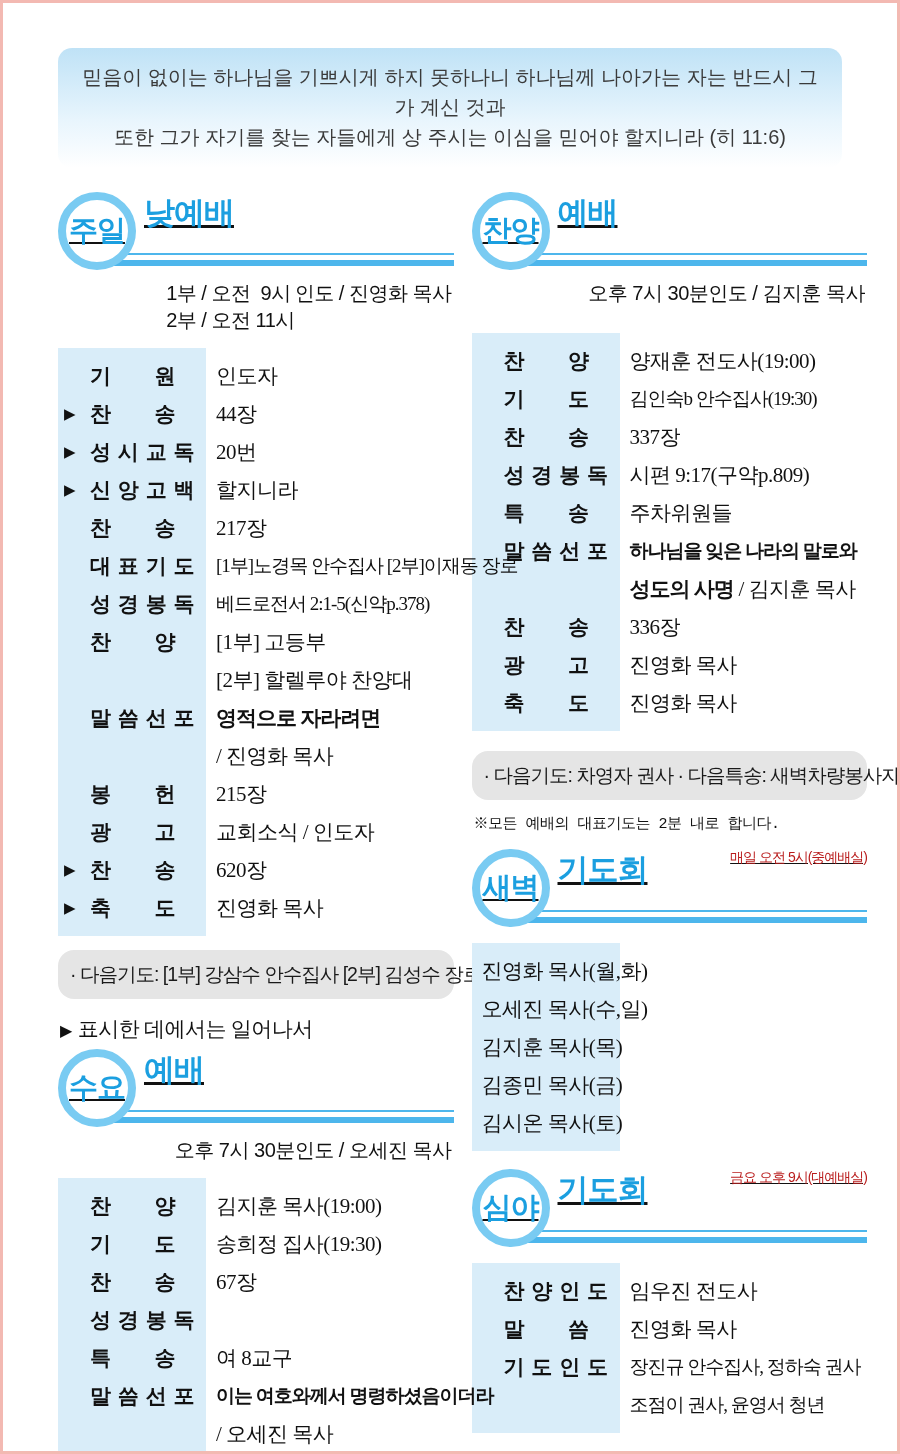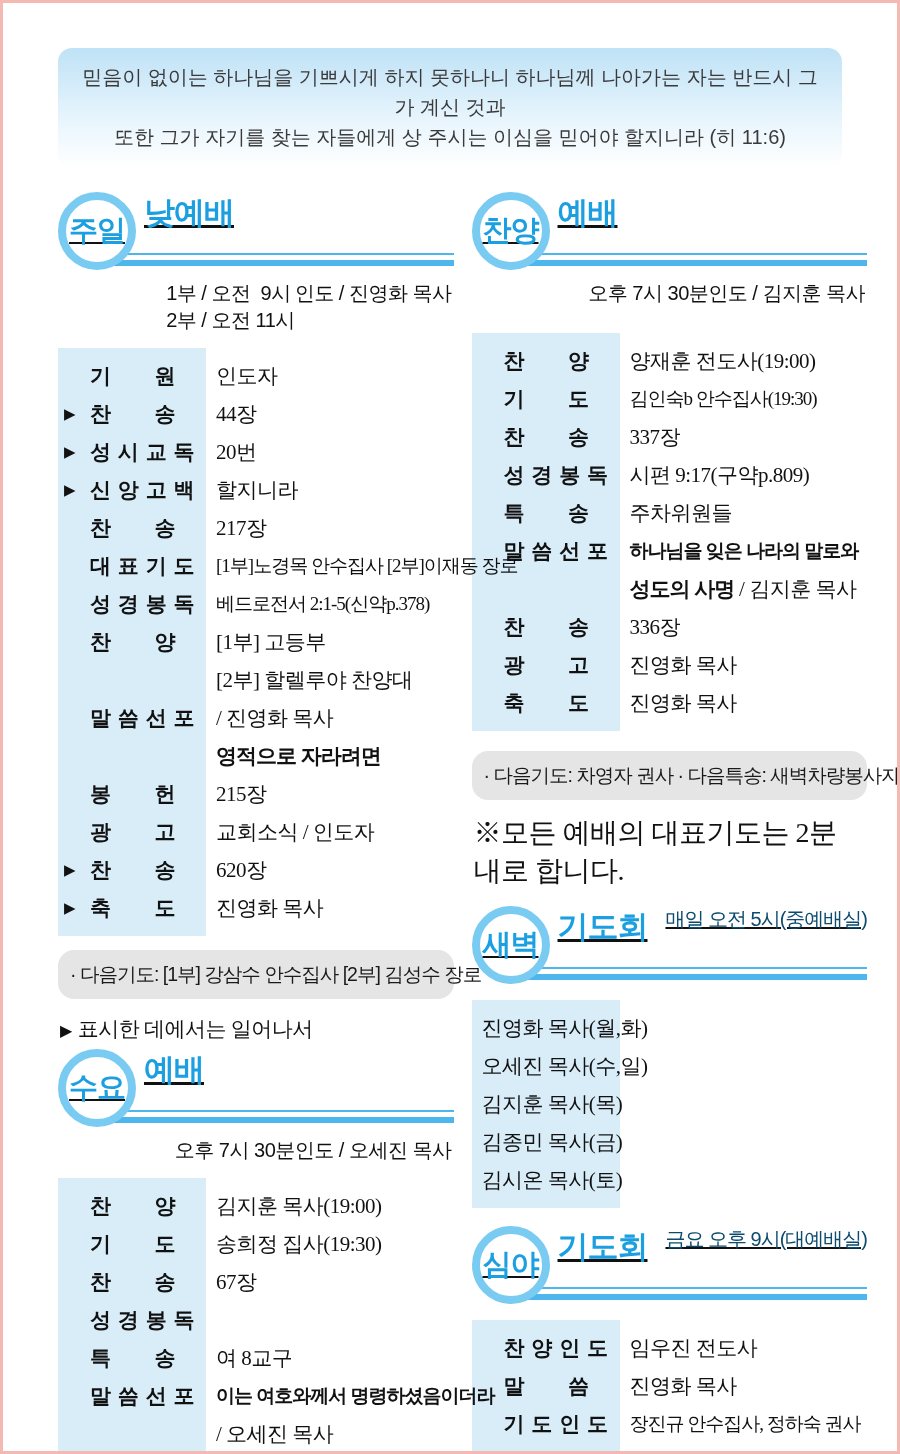--- a/index.html
+++ b/index.html
@@ -19,46 +19,46 @@
   .col { flex:1; min-width:0; }
   
   .sec { margin-top:10px; }
   .sec-head { position:relative; display:flex; align-items:flex-start; height:80px; margin-bottom:2px;text-decoration:underline; }
   .badge {
     width:62px; height:62px; border-radius:50%; border:8px solid #79cbf2; background:#fff;
     display:flex; align-items:center; justify-content:center; flex:none;
     color:#1b9fe0; font-weight:800; font-size:29px; letter-spacing:-1px; position:relative; z-index:2;
   }
   .sec-title { margin:0 0 0 8px; font-size:31px; font-weight:800; color:#1b9fe0; letter-spacing:-1px; position:relative; z-index:2; }
-  .sec-sub { margin-left:auto; font-size:20px; color:#0c4a6e; font-weight:500; position:relative; z-index:2; padding-bottom:4px; letter-spacing:-1px; }
+  .sec-sub { margin-left:auto; font-size:14px; color:#b91c1c; font-weight:500; position:relative; z-index:2; padding-bottom:4px; letter-spacing:-1px; }
   .rules { position:absolute; left:34px; right:0; bottom:6px; height:11px; border-top:2px solid #4db6ec; z-index:1; }
   .rules::after { content:""; position:absolute; left:0; right:0; bottom:0; height:6px; background:#4db6ec; }
   
   .time-row { display:flex; justify-content:flex-end; align-items:flex-start; font-size:20px; letter-spacing:-0.5px; margin:8px 2px 4px; }
   .time-line { white-space:pre; line-height:27px; }
   .leader { line-height:27px; }
   
   .list { position:relative; margin-top:14px; padding:9px 0; }
   .list::before { content:""; position:absolute; left:0; top:0; bottom:0; width:148px; background:#d9edf9; }
   .row { position:relative; display:flex; z-index:1; }
   .cell-label { width:148px; flex:none; display:flex; align-items:flex-start; box-sizing:border-box; padding-left:6px; }
   .marker { width:26px; flex:none; font-size:15px; line-height:38px; color:#111; }
   .label { font-weight:700; font-size:21px; line-height:38px; letter-spacing:0.5px; color:#111; white-space:pre; }
   .cell-val { flex:1; min-width:0; padding-left:10px; }
   .val-line { font-family:"Liberation Serif", serif; font-size:21px; line-height:38px; letter-spacing:-0.5px; white-space:nowrap; }
   .val-line.tight { font-size:19px; letter-spacing:-1px; }
-  .val-line .b { font-family:Liberation Sans, sans-serif; font-weight:700; letter-spacing:-1px; }
+  .val-line .b { font-family:Liberation Serif, serif; font-weight:700; letter-spacing:-1px; }
   
   .note {
     margin-top:14px; background:#e5e5e5; border-radius:16px; padding:11px 12px;
     font-size:19.5px; font-weight:400; letter-spacing:-1px; color:#1a1a1a; white-space:nowrap;
   }
   .stand-note { margin:16px 2px 2px; font-size:21px; font-family:"Liberation Serif", serif; letter-spacing:-0.5px; }
   .stand-note .tri { font-family:"Liberation Sans", sans-serif; font-size:16px; margin-right:6px; }
-  .notice { margin:14px 2px 16px; font-size:28px; font-family:Liberation Serif, serif; letter-spacing:-0.5px; }
+  .notice { margin:14px 2px 16px; font-size:15px; font-family:Liberation Mono, monospace; letter-spacing:-0.5px; }
 </style>
 </head>
 <body>
 
 <div class="page">
 
   <div class="verse-box">
     <div>믿음이 없이는 하나님을 기쁘시게 하지 못하나니 하나님께 나아가는 자는 반드시 그가 계신 것과</div>
     <div>또한 그가 자기를 찾는 자들에게 상 주시는 이심을 믿어야 할지니라 (히 11:6)</div>
   </div>
@@ -155,22 +155,22 @@
                 <div class="val-line">[1부] 고등부</div>
                 <div class="val-line">[2부] 할렐루야 찬양대</div>
               </div>
             </div>
             <div class="row">
               <div class="cell-label">
                 <span class="marker"></span>
                 <span class="label">말 씀 선 포</span>
               </div>
               <div class="cell-val">
+                <div class="val-line"><span class="b">영적으로 자라려면</span></div>
                 <div class="val-line">/ 진영화 목사</div>
-                <div class="val-line"><span class="b">영적으로 자라려면</span></div>
               </div>
             </div>
             <div class="row">
               <div class="cell-label">
                 <span class="marker"></span>
                 <span class="label">봉　　헌</span>
               </div>
               <div class="cell-val">
                 <div class="val-line">215장</div>
               </div>

